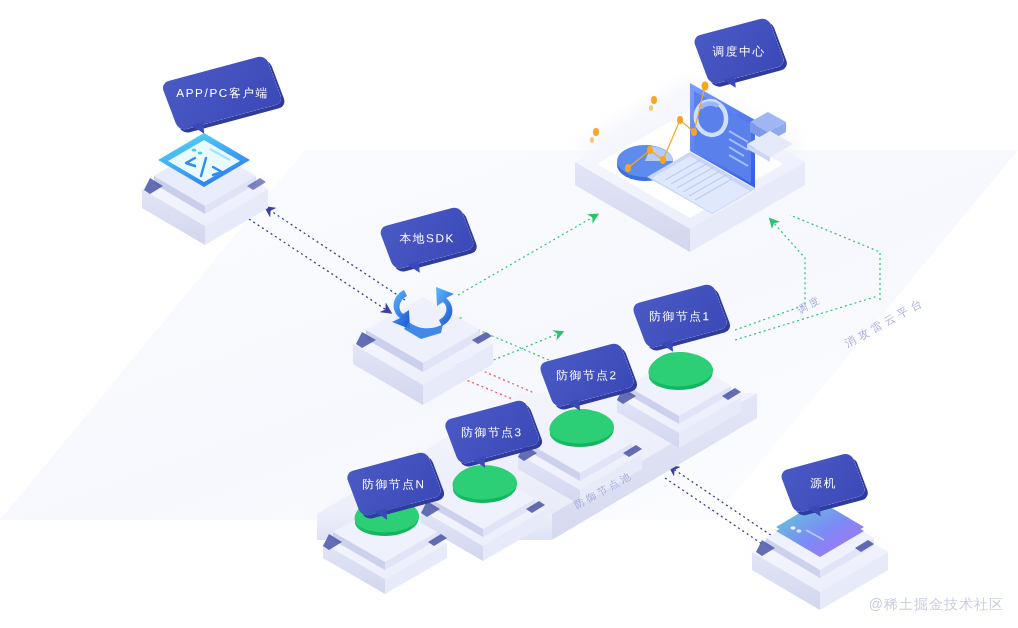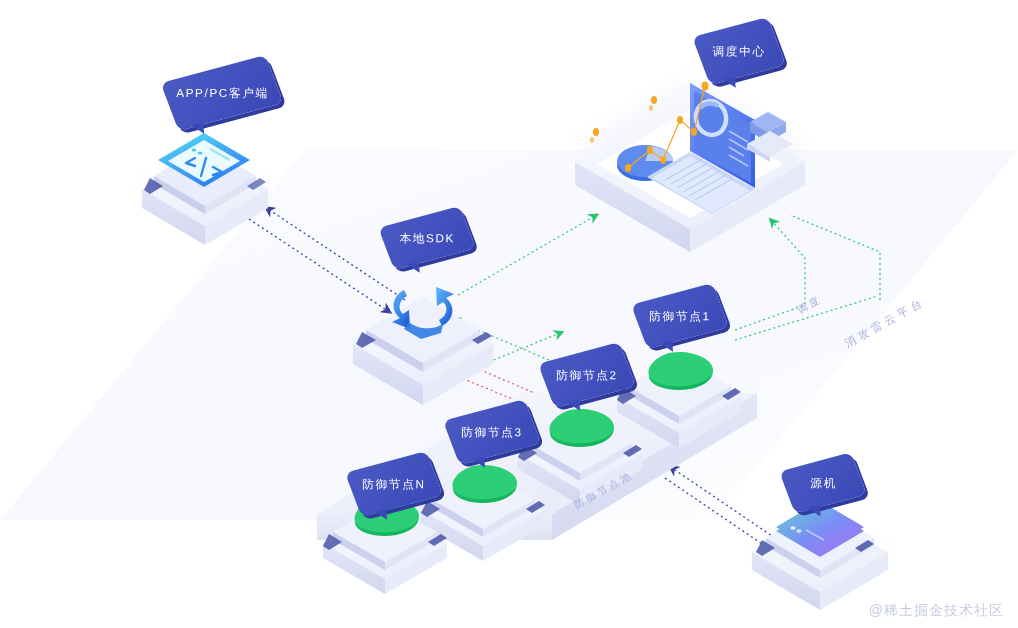--- a/index.html
+++ b/index.html
@@ -35,21 +35,21 @@
   .groundtxt{
     position:absolute;
     color:#9aa0d8;
     font-size:10px;
     letter-spacing:3px;
     white-space:nowrap;
     opacity:.85;
   }
   .watermark{
     position:absolute;
-    right:14px;bottom:8px;
+    right:14px;bottom:14px;
     color:#c9cde2;
     font-size:14px;
     letter-spacing:1px;
   }
 </style>
 </head>
 <body>
 
 <div id="stage">
 

